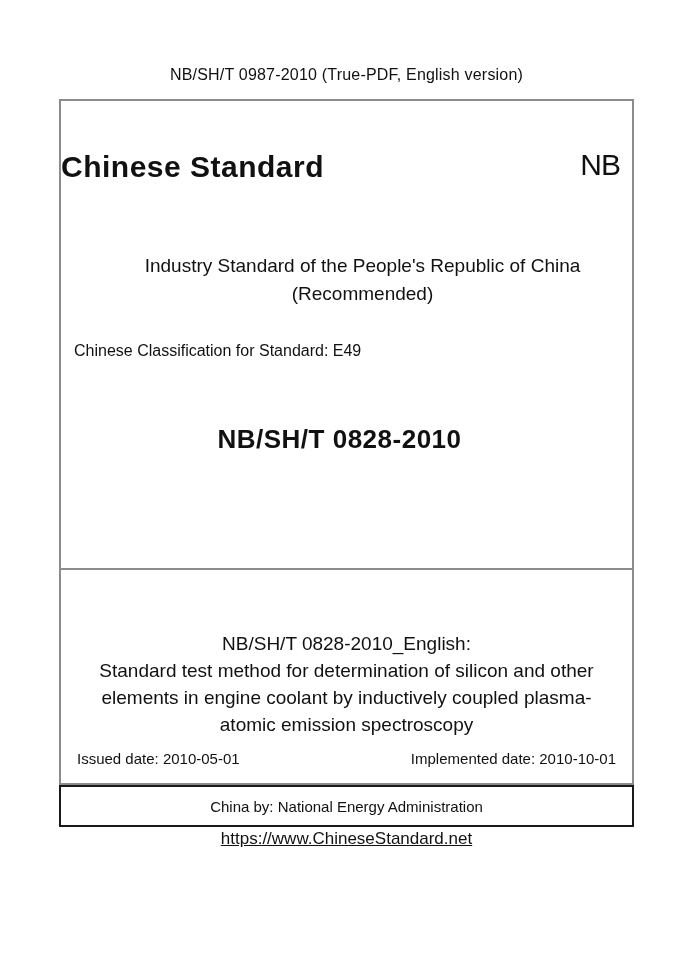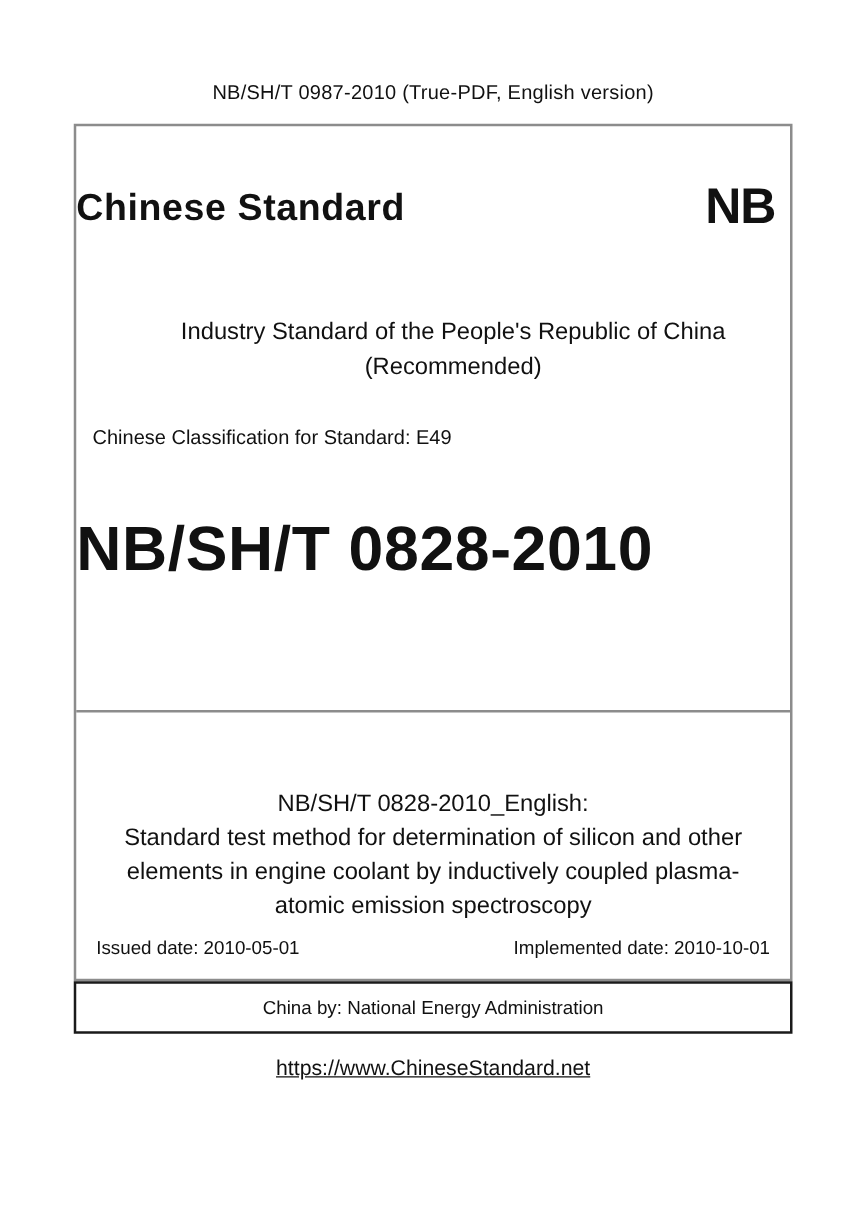--- a/index.html
+++ b/index.html
@@ -37,43 +37,43 @@
   .brand-title {
     font-size: 30px;
     font-weight: bold;
     line-height: 46px;
     letter-spacing: 0.5px;
   }
   .nb-logo {
     position: absolute;
     right: 12px;
     top: -2px;
-    font-size: 40px;
-    font-weight: bold;
+    font-size: 30px;
+    font-weight: normal;
     letter-spacing: -1px;
     line-height: 46px;
   }
   .standard-type {
     margin-top: 62px;
     text-align: center;
     font-size: 19px;
     line-height: 28px;
     margin-left: 32px;
   }
   .classification {
     margin-top: 34px;
     padding-left: 13px;
     font-size: 16px;
     text-align: left;
   }
   .standard-code {
     margin-top: 58px;
-    text-align: left;
+    text-align: center;
     padding-right: 14px;
-    font-size: 50px;
+    font-size: 26px;
     font-weight: bold;
     letter-spacing: 0.5px;
     line-height: 42px;
   }
   .bottom-section {
     height: 213px;
     position: relative;
   }
   .doc-title {
     padding-top: 60px;
@@ -94,21 +94,21 @@
     width: 571px;
     margin: 0 auto;
     border: 2px solid var(--border_black, #1a1a1a);
     height: 38px;
     display: flex;
     align-items: center;
     justify-content: center;
     font-size: 15px;
   }
   .website-row {
-    margin-top: 18px;
+    margin-top: 2px;
     text-align: center;
     font-size: 17px;
   }
   .website-row a {
     color: var(--text, #111);
     text-decoration: underline;
   }
 </style>
 </head>
 <body>

